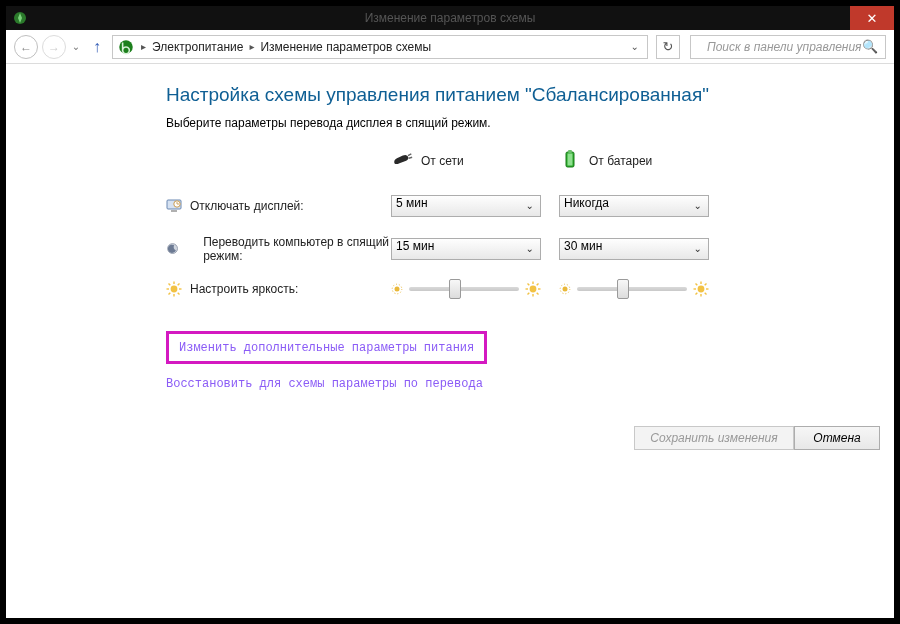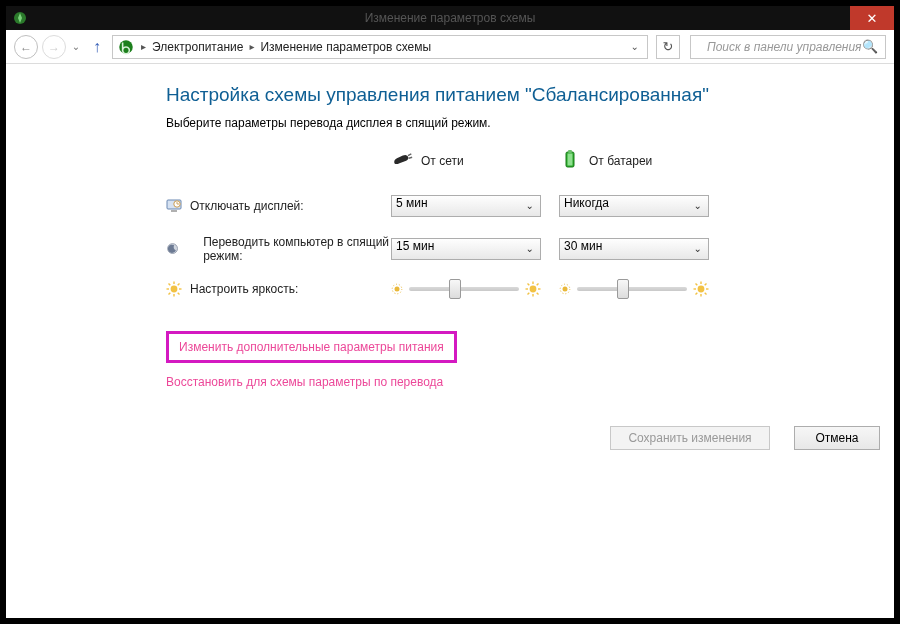--- a/index.html
+++ b/index.html
@@ -198,24 +198,25 @@
     position: absolute;
     width: 12px; height: 20px;
     top: -8px;
     background: linear-gradient(#f7f7f7,#dcdcdc);
     border: 1px solid #9a9a9a;
     border-radius: 2px;
   }
   
   .links { margin-top: 34px; }
   .link {
-    color: #ec4899;
+    color: #8b5cf6;
     font-size: 12px;
     margin-bottom: 12px;
     display: inline-block;
+    font-family: Liberation Mono, monospace;
   }
   .highlight-box {
     border: 3px solid #d419c1;
     padding: 6px 10px;
     display: inline-block;
     margin-bottom: 12px;
   }
   .btn {
     height: 24px;
     min-width: 86px;
@@ -228,21 +229,22 @@
   .btn.primary { min-width: 160px; color:#999; border-color:#c8c8c8; background:#f3f3f3; }
   .footer-bar {
     position: absolute;
     left:0; right:0;
     top: calc(6px + 24px + 34px + 354px);
     height: 44px;
     padding: 8px 20px 0 0;
     display:flex;
     justify-content:flex-end;
     align-items:flex-start;
-    gap:24px;
+    gap:0;
+    font-style:italic;
   }
 </style>
 </head>
 <body>
 
 <div class="window">
 
   <div class="titlebar">
     <span class="title-icon">
         <svg viewBox="0 0 16 16">

